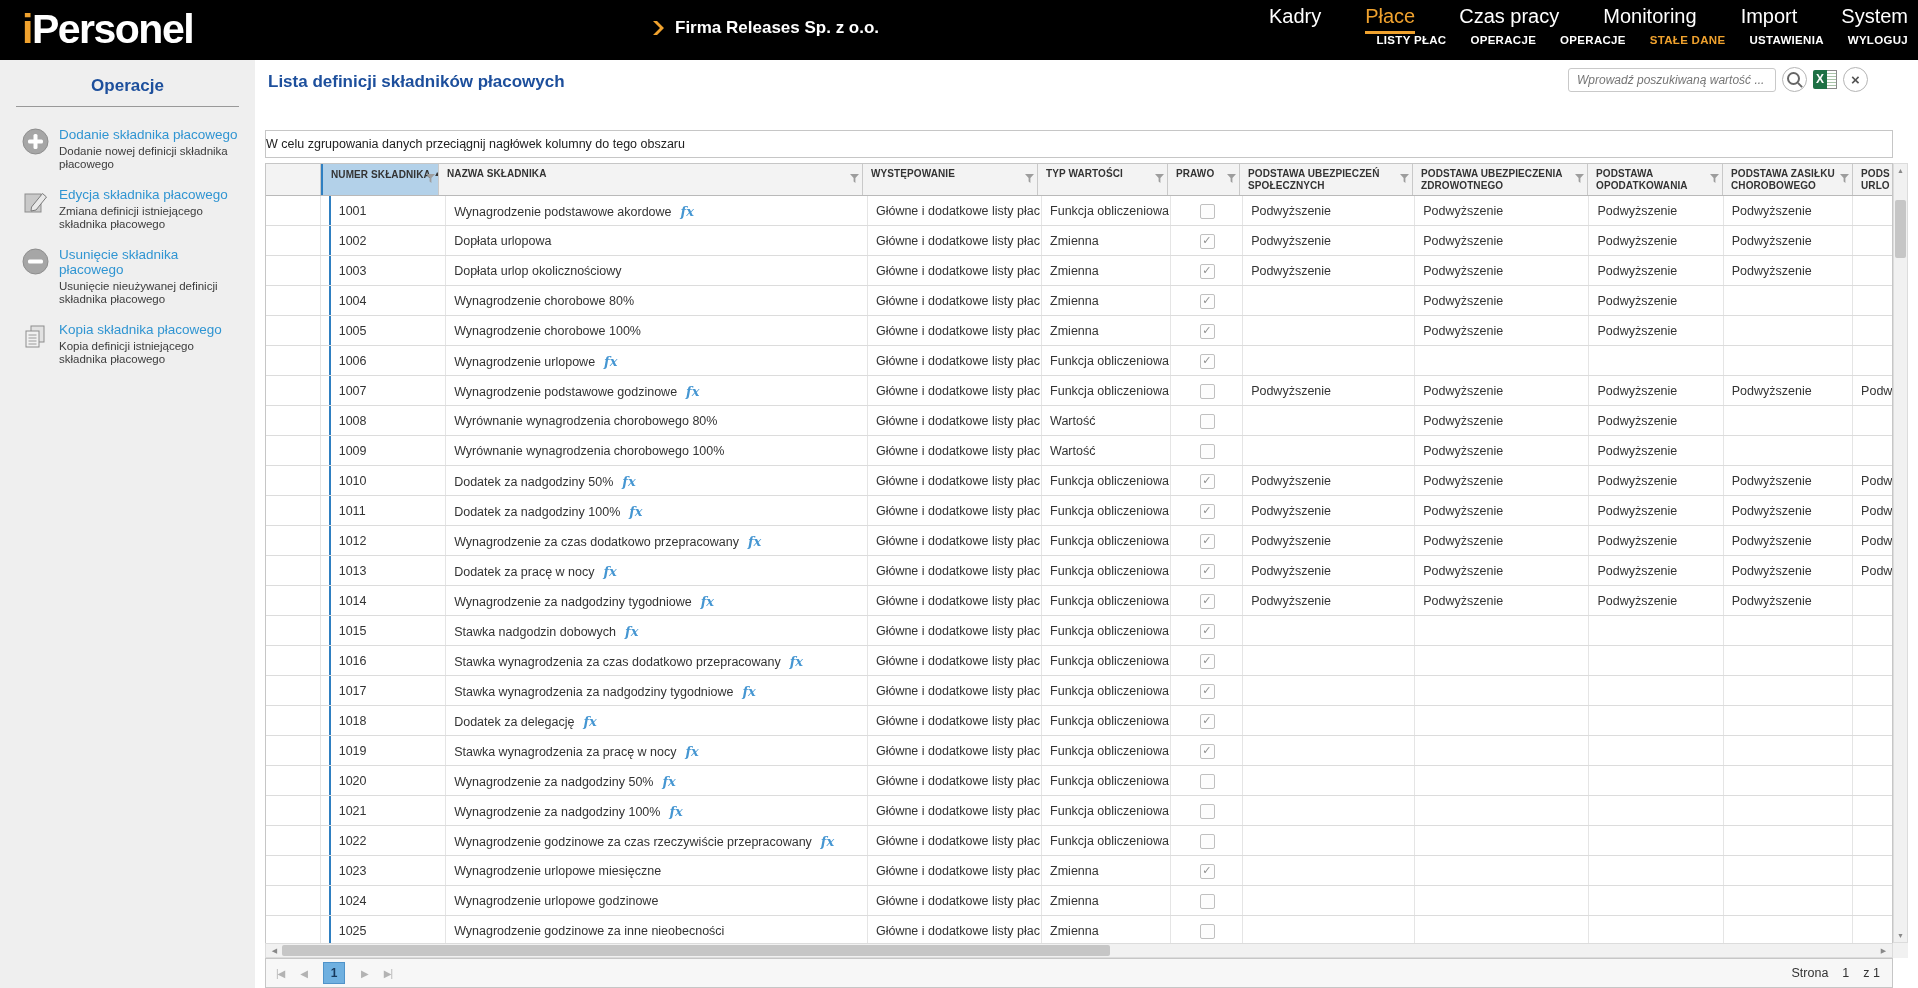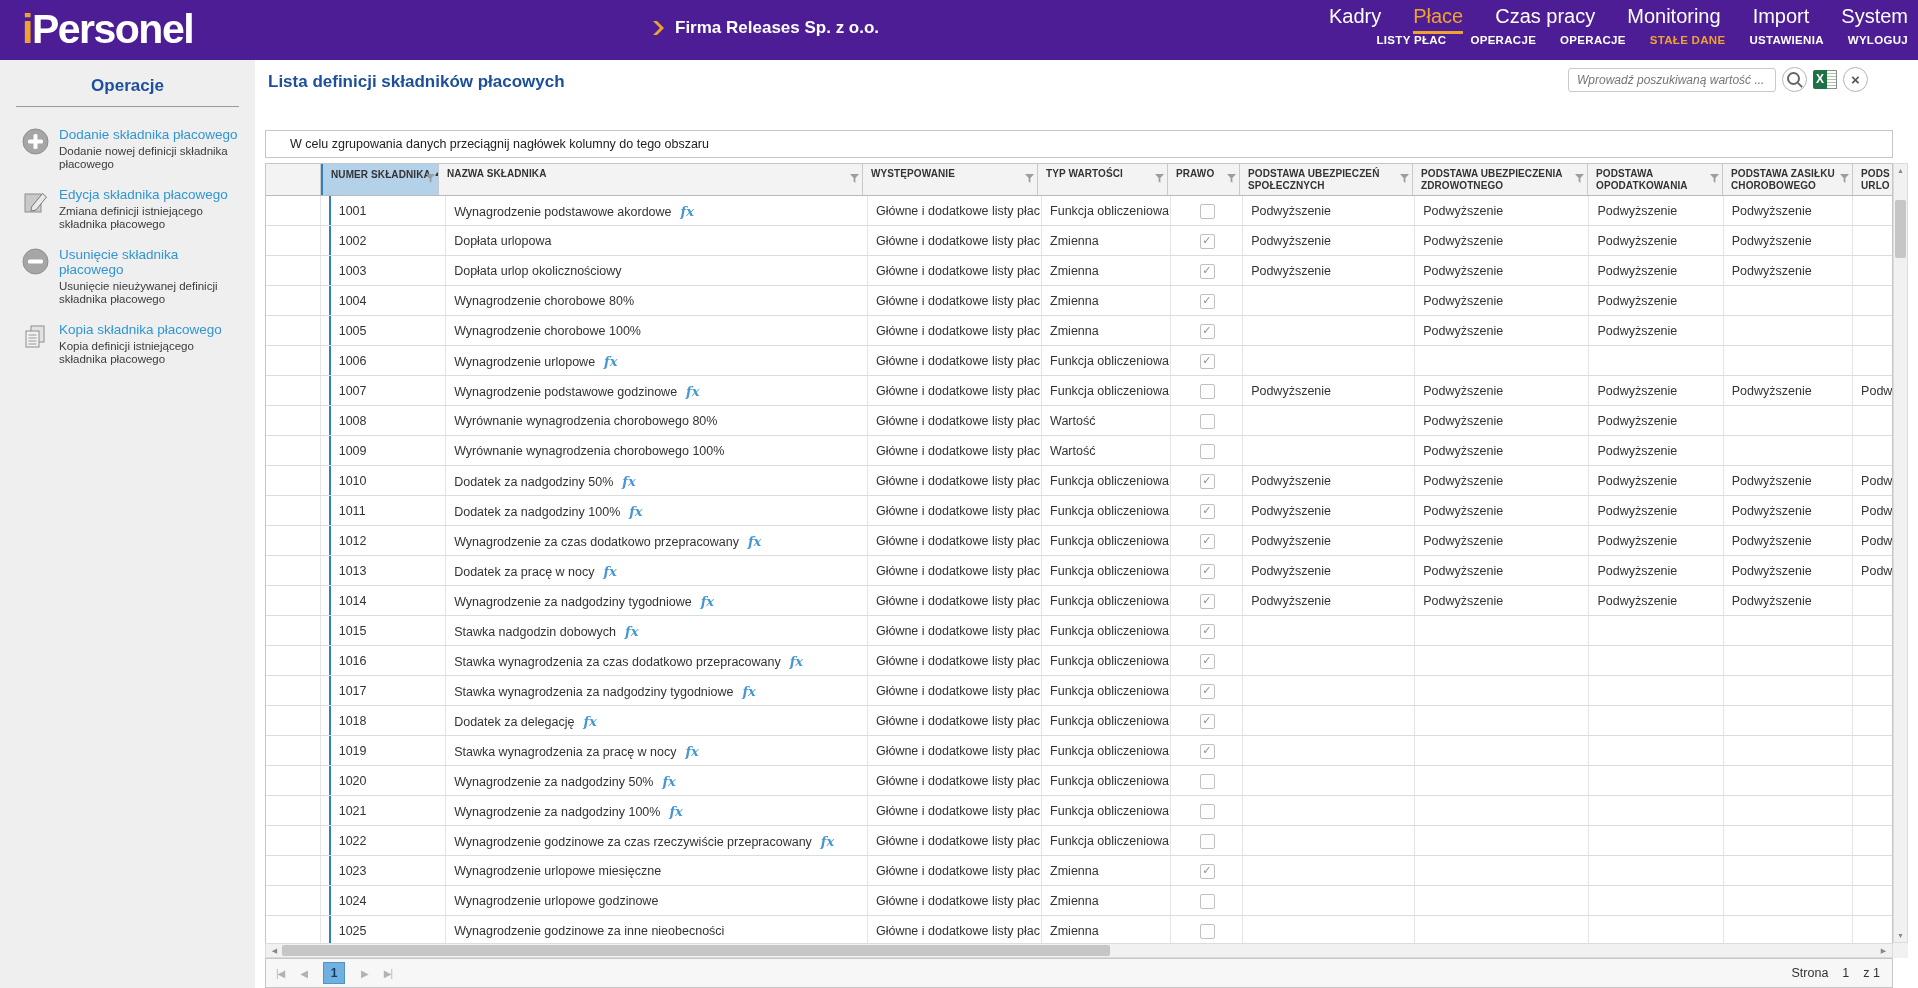--- a/index.html
+++ b/index.html
@@ -1,24 +1,24 @@
 <!DOCTYPE html>
 <html><head>
 <meta charset="utf-8">
 <style>
   html,body{margin:0;padding:0;}
   body{font-family:"Liberation Sans",sans-serif;background:#fff;}
   .screen{position:relative;width:1918px;height:988px;overflow:hidden;background:#fff;}
 
   
-  .apphead{position:absolute;top:0;left:0;width:1918px;height:60px;background:#4c1d95;}
+  .apphead{position:absolute;top:0;left:0;width:1918px;height:60px;background:#000000;}
   .logo{position:absolute;left:22px;top:4px;font-size:41px;font-weight:bold;letter-spacing:-1.5px;line-height:50px;}
   .logo .li{color:#f0a22e;} .logo .lr{color:#ffffff;}
   .company{position:absolute;left:652px;top:18px;display:flex;align-items:center;gap:10px;color:#fff;font-size:17px;font-weight:bold;}
-  .mainnav{position:absolute;right:10px;top:5px;display:flex;gap:32px;}
+  .mainnav{position:absolute;right:10px;top:5px;display:flex;gap:44px;}
   .navitem{color:#fff;font-size:20px;cursor:pointer;padding-bottom:3px;}
   .navitem.active{color:#f0a22e;border-bottom:3px solid #f0a22e;}
   .subnav{position:absolute;right:10px;top:34px;display:flex;gap:24px;justify-content:center;}
   .subnavitem{color:#fff;font-size:11.5px;font-weight:bold;letter-spacing:.3px;cursor:pointer;}
   .subnavitem.active{color:#f0a22e;}
 
   
   .sidebar{position:absolute;top:60px;left:0;width:255px;height:928px;background:#efefef;}
   .sidebar h2{margin:16px 0 10px 0;text-align:center;color:#1d4f9c;font-size:17px;font-weight:bold;}
   .sidebar hr{border:none;border-top:1px solid #999;margin:0 16px 12px 16px;}
@@ -33,21 +33,21 @@
   .searchbar{position:absolute;right:50px;top:7px;display:flex;align-items:center;gap:6px;}
   .searchbar input{width:190px;height:22px;border:1px solid #c9c9c9;border-radius:3px;font-style:italic;color:#999;padding:0 8px;font-size:12px;font-family:"Liberation Sans",sans-serif;outline:none;}
   .roundbtn{width:25px;height:25px;border-radius:50%;border:1px solid #b5b5b5;background:#fff;display:flex;align-items:center;justify-content:center;cursor:pointer;padding:0;}
   .mag{position:relative;width:9px;height:9px;border:2px solid #666;border-radius:50%;display:inline-block;margin:-3px 0 0 -3px;}
   .mag::after{content:"";position:absolute;width:6px;height:2px;background:#666;transform:rotate(45deg);right:-5px;bottom:-3px;}
   .xlsbtn{border:none;background:transparent;display:flex;cursor:pointer;padding:0;}
   .xbox{width:14px;height:19px;background:#1e7145;color:#fff;font-weight:bold;font-size:12px;text-align:center;line-height:19px;border-radius:2px 0 0 2px;}
   .xsheet{width:9px;height:17px;border:1px solid #8a8a8a;border-left:none;background:repeating-linear-gradient(#ffffff 0 2px,#a9c4a9 2px 3px);}
   .closeglyph{font-size:15px;font-weight:bold;color:#555;line-height:15px;}
 
-  .grouphint{position:absolute;left:10px;top:70px;width:1628px;height:28px;box-sizing:border-box;border:1px solid #c6c6c6;background:#fff;font-size:12.5px;color:#222;line-height:27px;padding-left:24px;}
+  .grouphint{position:absolute;left:10px;top:70px;width:1628px;height:28px;box-sizing:border-box;border:1px solid #c6c6c6;background:#fff;font-size:12.5px;color:#222;line-height:27px;padding-left:0;}
 
   
   .grid{position:absolute;left:10px;top:103px;width:1628px;box-sizing:border-box;border:1px solid #c6c6c6;background:#fff;}
   .gridhead{display:flex;height:31px;background:#f3f3f3;border-bottom:1px solid #b9b9b9;}
   .hcell{position:relative;box-sizing:border-box;border-right:1px solid #c9c9c9;font-size:10px;font-weight:bold;color:#333;padding:4px 15px 0 8px;line-height:11.5px;overflow:hidden;cursor:pointer;}
   .hcell.sorted{background:#b3d1e9;border-left:2px solid #2f7fc1;}
   .hcell .hlabel{letter-spacing:.1px;}
   .hcell.c1 .hlabel{white-space:nowrap;}
   .sortarrow{font-size:7px;color:#333;margin-left:3px;vertical-align:2px;}
   .funnel{position:absolute;right:3px;top:10px;line-height:0;}

